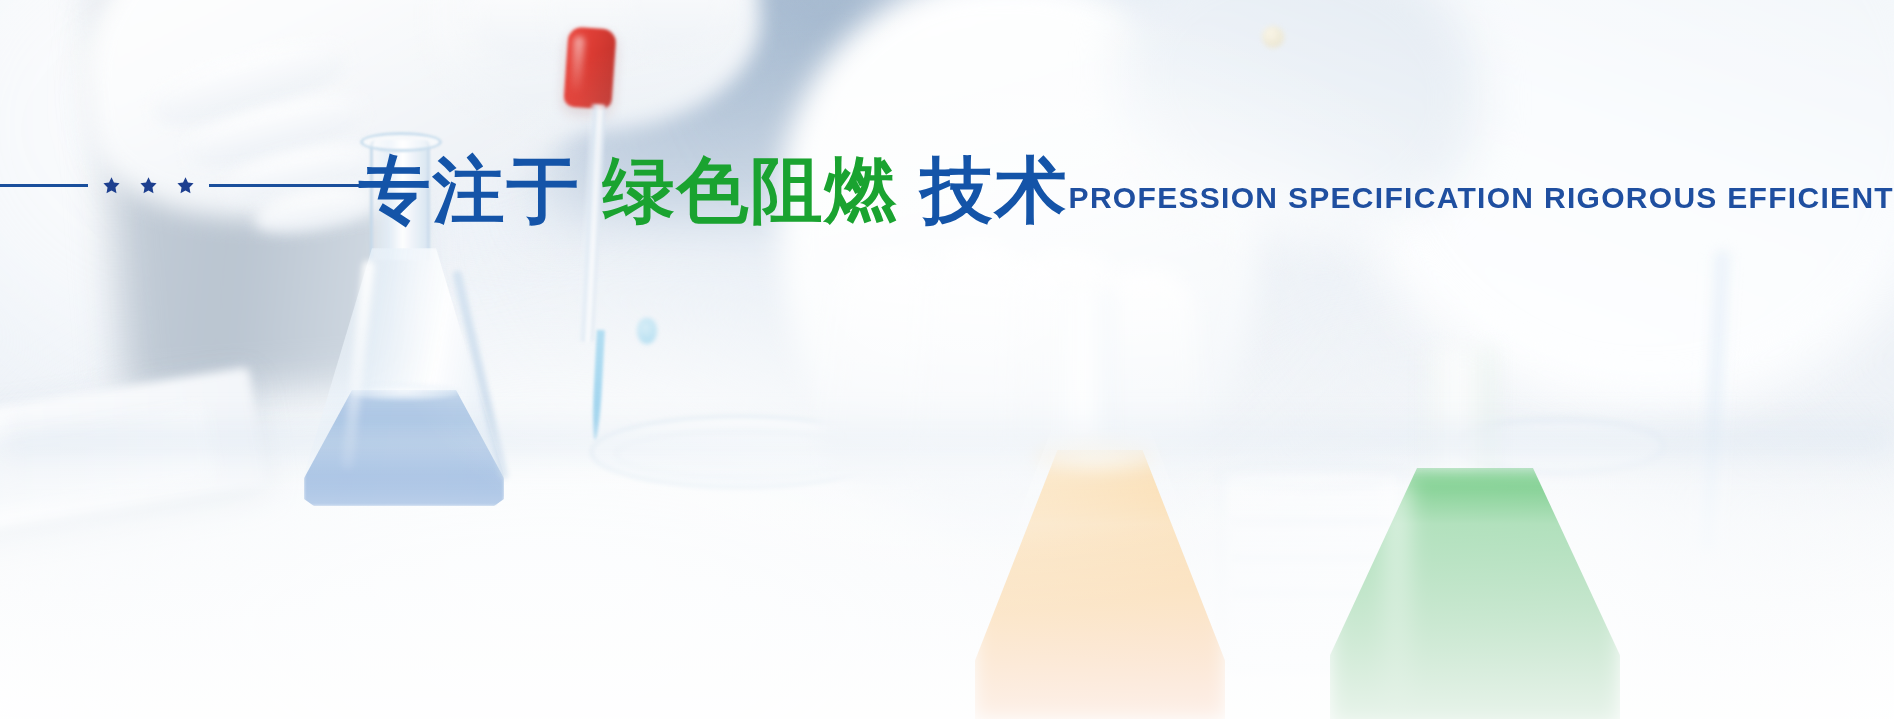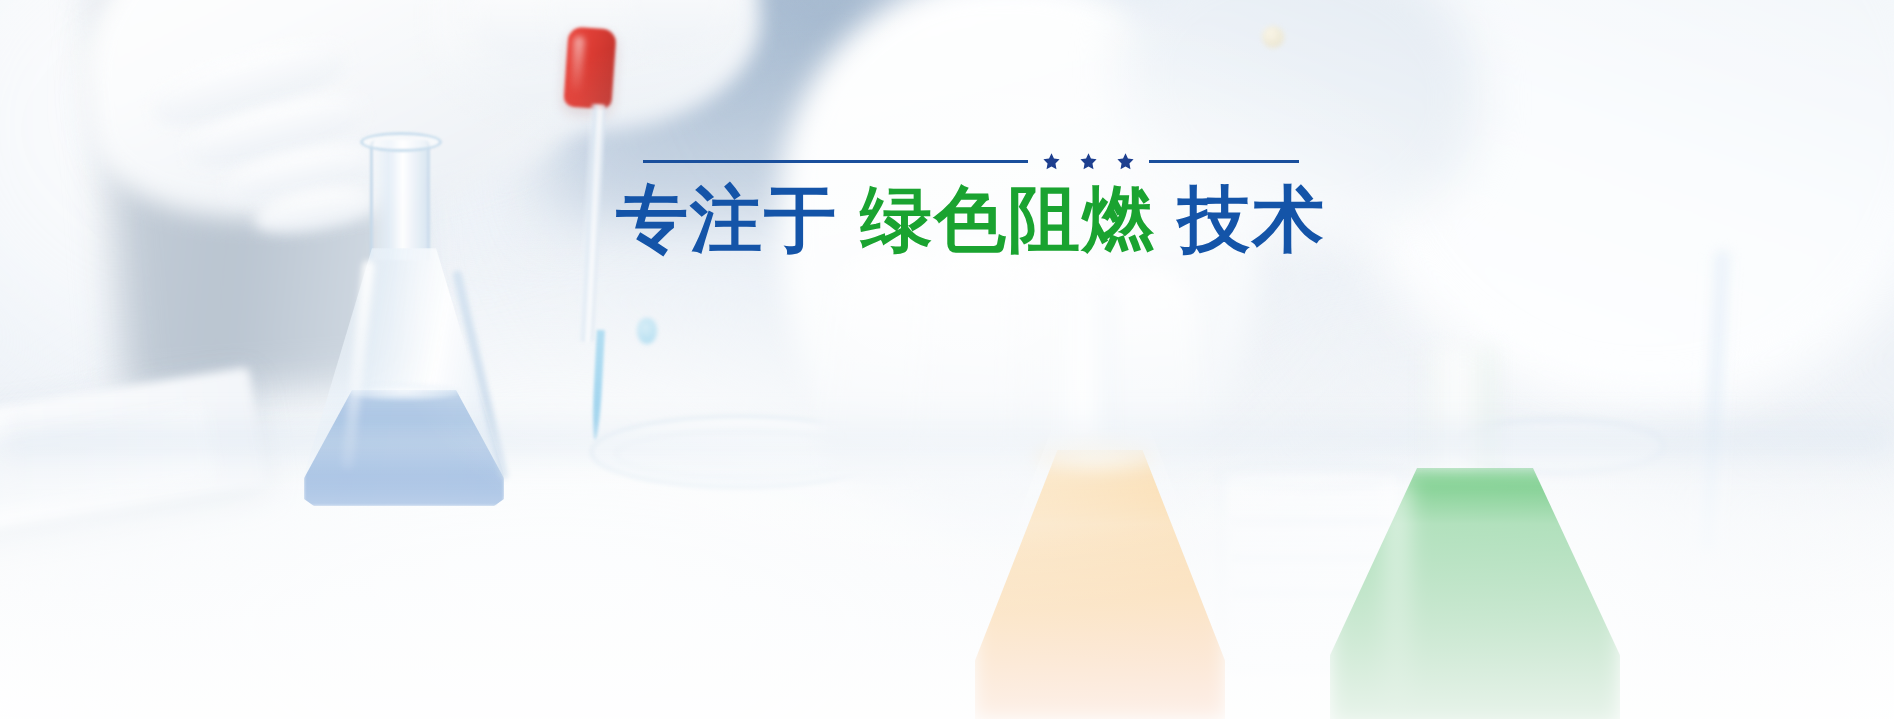--- a/index.html
+++ b/index.html
@@ -309,21 +309,21 @@
     position:absolute;inset:0;
     background:
       radial-gradient(ellipse 760px 420px at 50% 42%,rgba(255,255,255,.60) 0%,rgba(255,255,255,.30) 45%,rgba(255,255,255,0) 75%),
       linear-gradient(180deg,rgba(255,255,255,.10),rgba(255,255,255,0) 30%);
     pointer-events:none;
   }
 
   
   .content{
     position:absolute; left:0; right:0; top:152px;
-    display:flex; flex-direction:column; align-items:center;padding-left:48px;
+    display:flex; flex-direction:row; align-items:center;
   }
 
   .rule-row{
     display:flex; align-items:center; justify-content:center;
     gap:14px; width:656px; margin-bottom:10px;
   }
   .rule{
     flex:1 1 auto; height:0;
     border-top:3px solid #1a4f9c;
   }
@@ -471,16 +471,17 @@
           <path fill="currentColor" d="M12 1.6l3.1 6.6 7.1 1-5.2 5.2 1.3 7.3L12 18.2 5.7 21.7 7 14.4 1.8 9.2l7.1-1z"></path>
         </svg>
       </div>
       <div class="rule short"></div>
     </div>
 
     <div class="headline">
       <span class="blue">专注于</span><span class="sp"></span><span class="green">绿色阻燃</span><span class="sp"></span><span class="blue">技术</span>
     </div>
 
+    <div class="subtitle">PROFESSION SPECIFICATION RIGOROUS EFFICIENT</div>
 
 
   </div>
 </div>
 
 </body></html>

